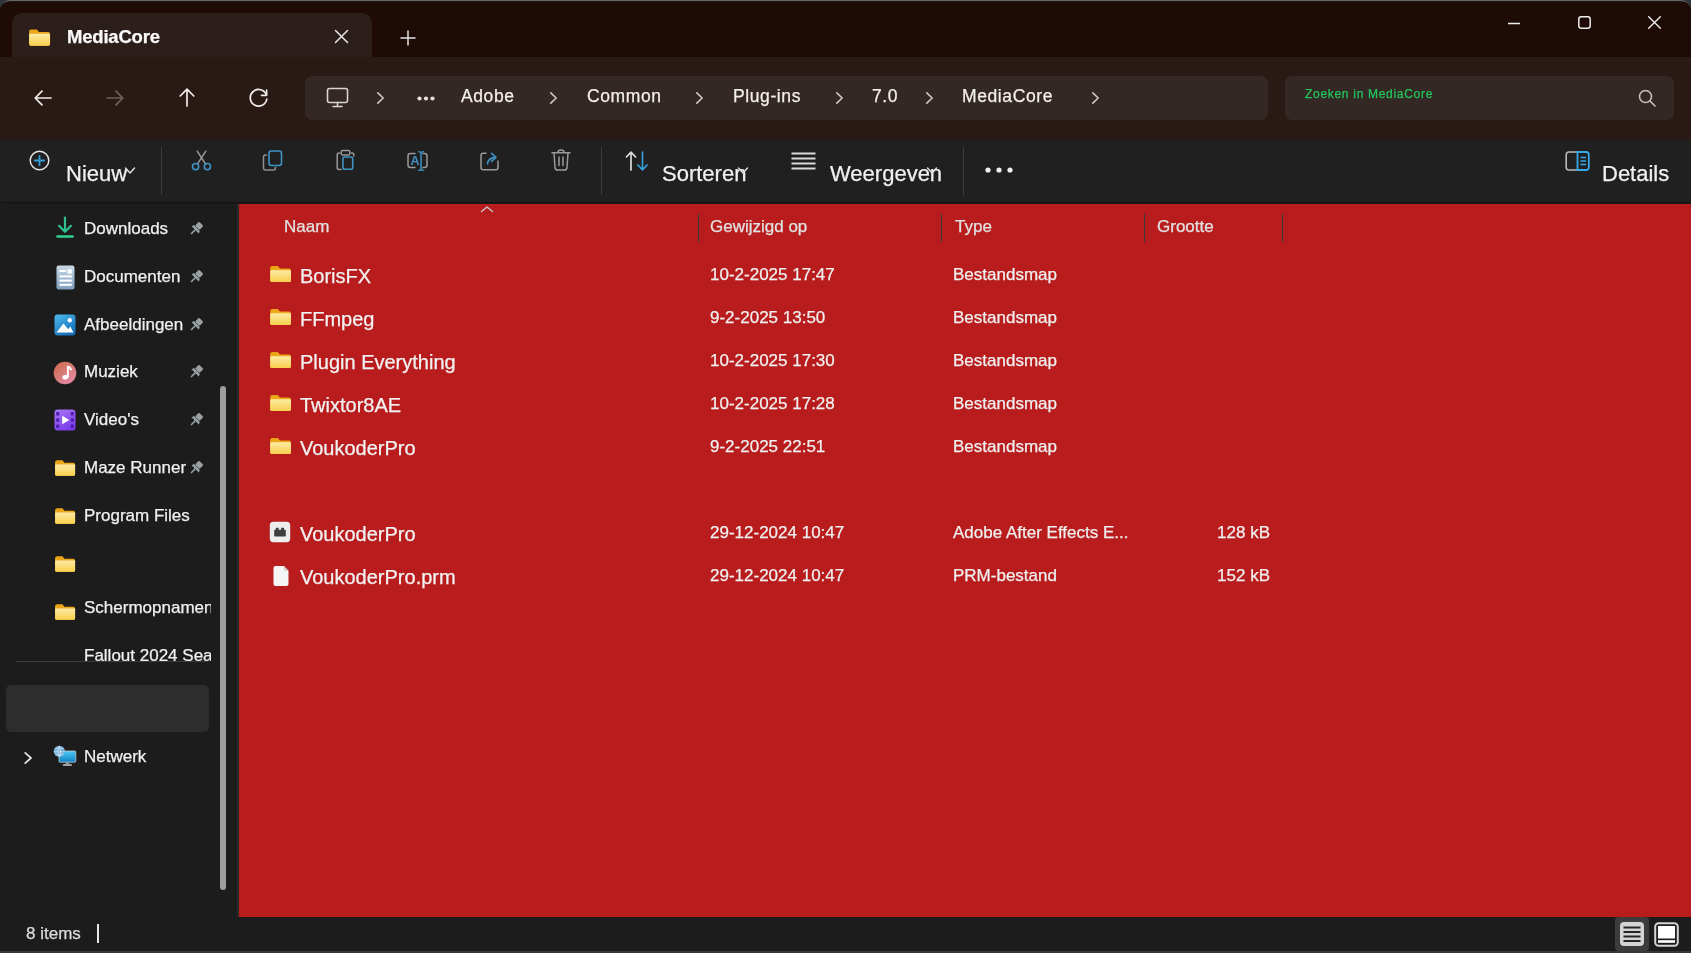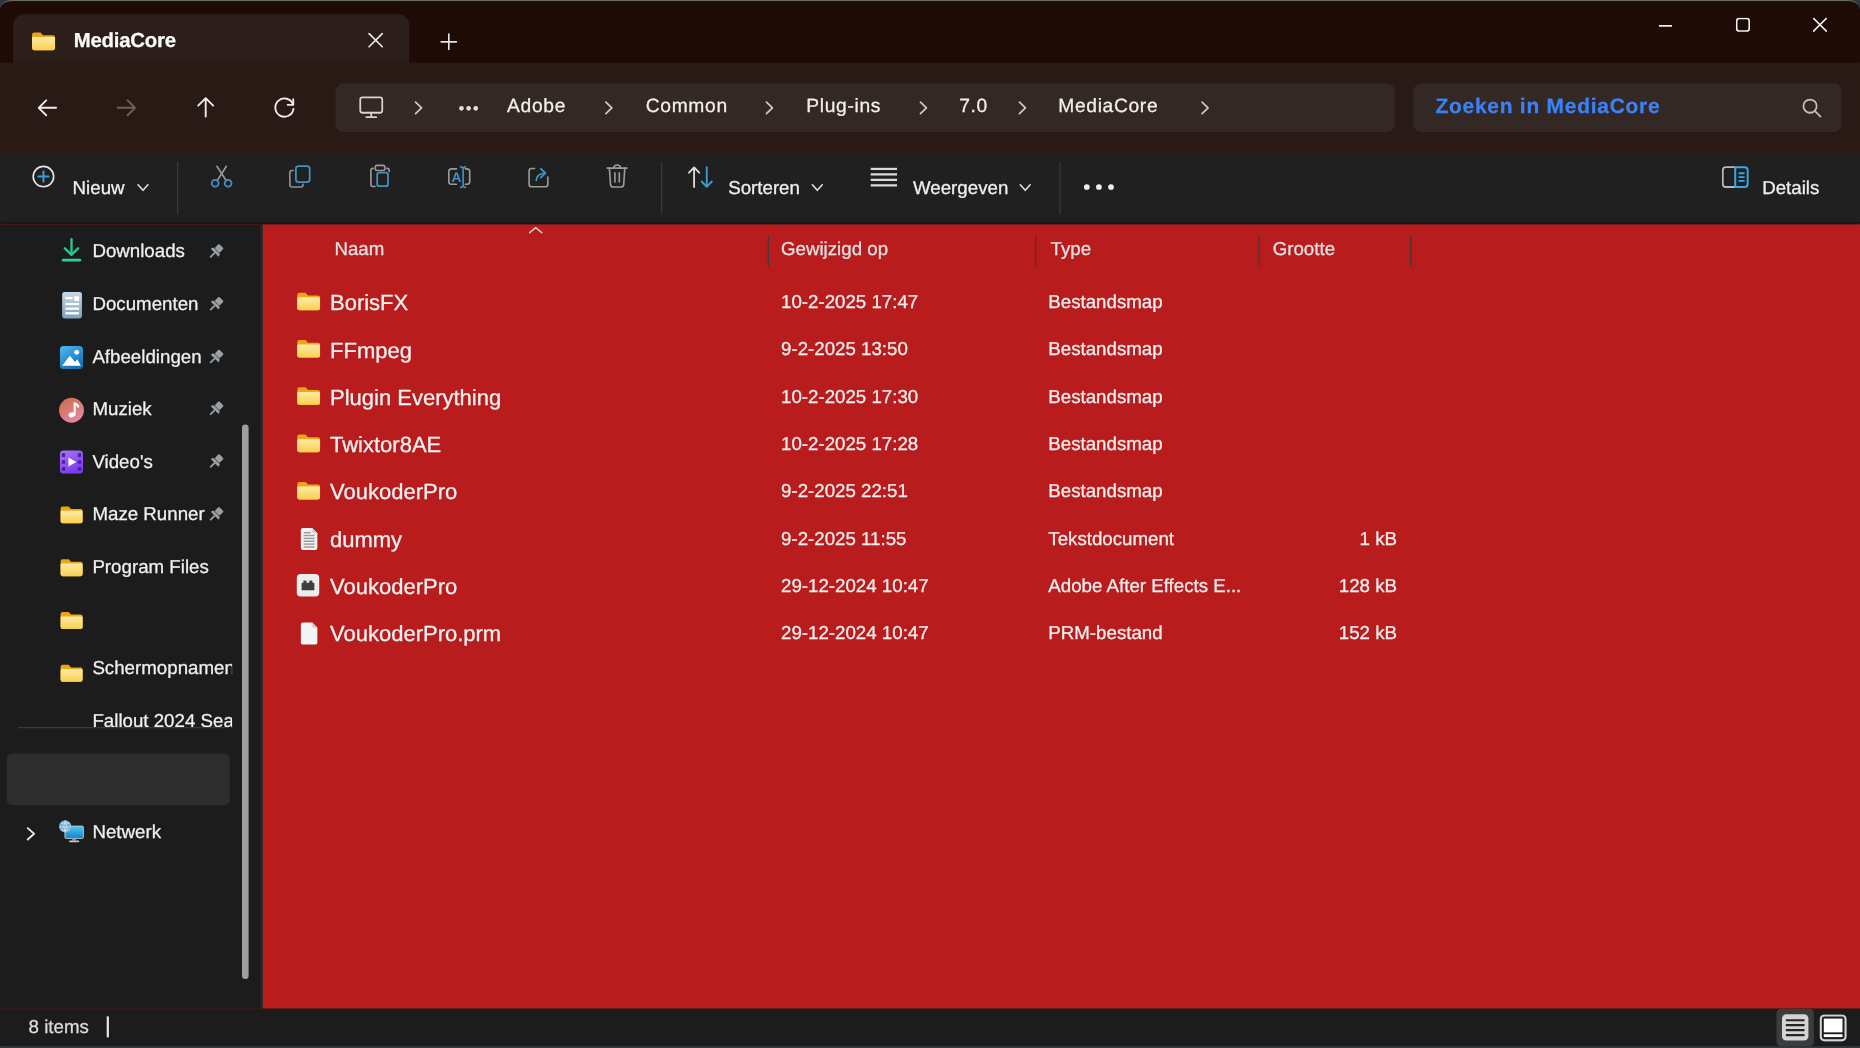--- a/index.html
+++ b/index.html
@@ -11,25 +11,25 @@
          box-shadow: inset 1px 0 0 #2c2c2c, inset -1px 0 0 #2c2c2c; }
   
   #titlebar { position:absolute; left:0; top:1px; width:1691px; height:55px; background:#1e0b06; }
   #tab { position:absolute; left:12px; top:11px; width:360px; height:45px;
          background:#2c1f1b; border-radius:10px 10px 0 0; }
   #tab .ttl { position:absolute; left:55px; top:13px; font-size:18.5px; font-weight:700; color:#fafafa; letter-spacing:-0.2px;}
   
   #navrow { position:absolute; left:0; top:56px; width:1691px; height:83px; background:#291a15; }
   #crumbbar { position:absolute; left:305px; top:75px; width:963px; height:44px; background:#342824; border-radius:7px; }
   #searchbar { position:absolute; left:1285px; top:75px; width:389px; height:44px; background:#342824; border-radius:7px; }
-  #searchbar .ph { position:absolute; left:20px; top:11px; font-size:19px; letter-spacing:0.7px; color:#3b82f6;font-weight:bold; }
+  #searchbar .ph { position:absolute; left:20px; top:11px; font-size:12px; letter-spacing:0.7px; color:#22c55e; }
   .crumb { position:absolute; top:10px; font-size:17.5px; color:#f3efec; letter-spacing:0.6px; }
   
   #cmdbar { position:absolute; left:0; top:139px; width:1691px; height:63px; background:#202020; border-bottom:1px solid #131313; }
-  .cmdtxt { position:absolute; top:21px; font-size:17px; color:#f0f0f0; }
+  .cmdtxt { position:absolute; top:21px; font-size:22px; color:#f0f0f0; }
   .vsep { position:absolute; width:1px; background:#3d3d3d; }
   
   #body { position:absolute; left:0; top:203px; width:1691px; height:713px; background:#b91c1c; }
   #sidebar { position:absolute; left:0; top:0; width:238px; height:713px; background:#1c1c1c; }
   #pane-divider { position:absolute; left:237px; top:0; width:2px; height:713px; background:#2a2a2a; }
   .side-item { position:absolute; left:0; width:238px; height:48px; }
   .side-item .lbl { position:absolute; left:84px; top:13px; font-size:17px; color:#f0f0f0; white-space:nowrap; }
   .side-item .ic { position:absolute; left:54px; top:12px; }
   .side-item .pin { position:absolute; left:188px; top:15px; }
   .clip { overflow:hidden;margin-top:44px; }
@@ -301,21 +301,21 @@
           </svg>
         <div class="lbl">Netwerk</div>
       </div>
       <div class="abs" style="left:220px;top:182px;width:6px;height:504px;border-radius:3px;background:#9e9e9e"></div>
     </div>
     <div id="pane-divider"></div>
     <div id="filelist">
       <svg class="abs" style="left:240px;top:2px" width="14" height="7" viewBox="0 0 14 7">
           <path d="M1.5 5.5 L7 1 L12.5 5.5" stroke="#c8c8c8" stroke-width="1.4" fill="none" stroke-linecap="round" stroke-linejoin="round"></path>
         </svg>
-      <div class="hdr" style="left:64px">Naam</div>
+      <div class="hdr" style="left:44px">Naam</div>
       <div class="hdr" style="left:470px">Gewijzigd op</div>
       <div class="hdr" style="left:715px">Type</div>
       <div class="hdr" style="left:917px">Grootte</div>
       <div class="hsep" style="left:458px"></div>
       <div class="hsep" style="left:701px"></div>
       <div class="hsep" style="left:904px"></div>
       <div class="hsep" style="left:1042px"></div>
       <div class="row" style="top:50px">
         <svg class="fic" width="23" height="19" viewBox="0 0 24 20">
             <use href="#folder24"></use>
@@ -348,29 +348,20 @@
           <div class="dt">10-2-2025 17:28</div>
           <div class="tp">Bestandsmap</div>
       </div>
       <div class="row" style="top:222px">
         <svg class="fic" width="23" height="19" viewBox="0 0 24 20">
             <use href="#folder24"></use>
           </svg>
         <div class="nm">VoukoderPro</div>
           <div class="dt">9-2-2025 22:51</div>
           <div class="tp">Bestandsmap</div>
-      </div>
-      <div class="row" style="top:265px">
-        <svg class="fic" style="left:32px" width="18" height="22" viewBox="0 0 18 22">
-            <use href="#ictxt"></use>
-          </svg>
-        <div class="nm">dummy</div>
-          <div class="dt">9-2-2025 11:55</div>
-          <div class="tp">Tekstdocument</div>
-          <div class="sz">1 kB</div>
       </div>
       <div class="row" style="top:308px">
         <svg class="fic" style="top:9px" width="22" height="22" viewBox="0 0 22 22">
             <use href="#icplug"></use>
           </svg>
         <div class="nm">VoukoderPro</div>
           <div class="dt">29-12-2024 10:47</div>
           <div class="tp">Adobe After Effects E...</div>
           <div class="sz">128 kB</div>
       </div>

